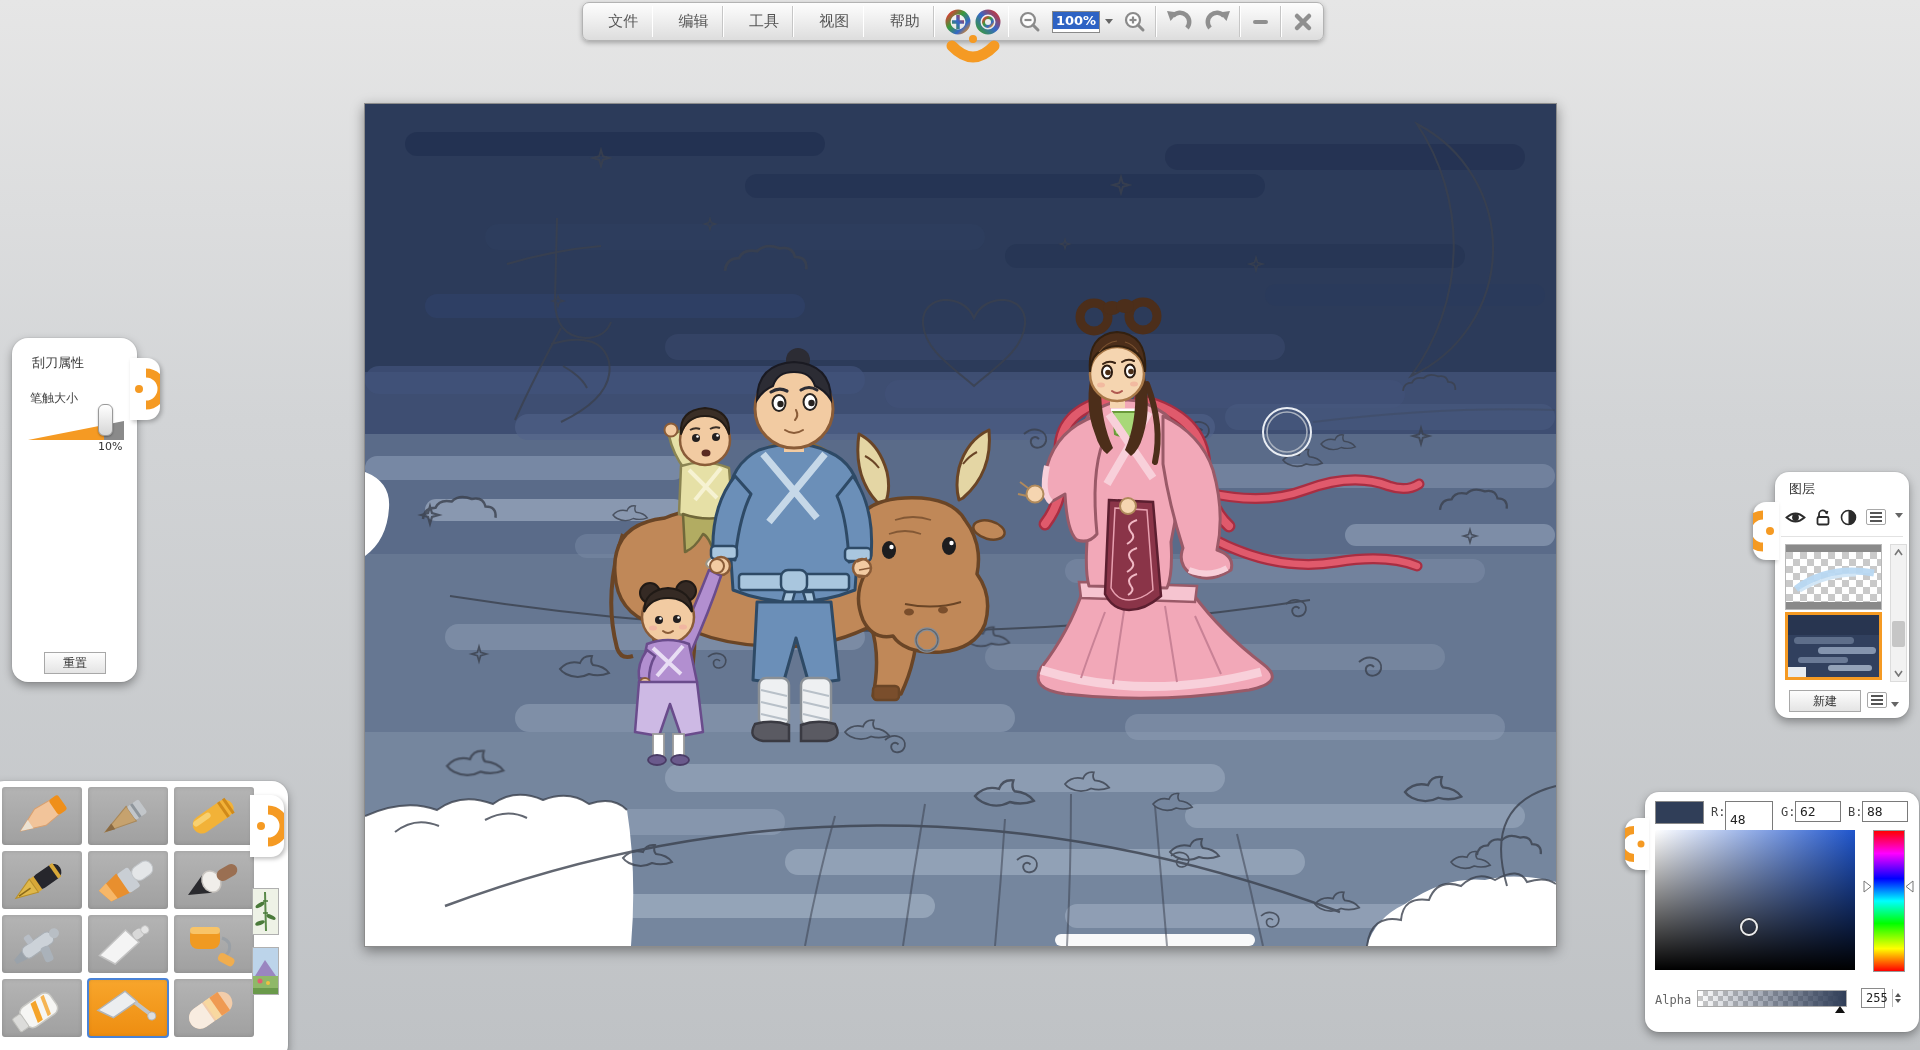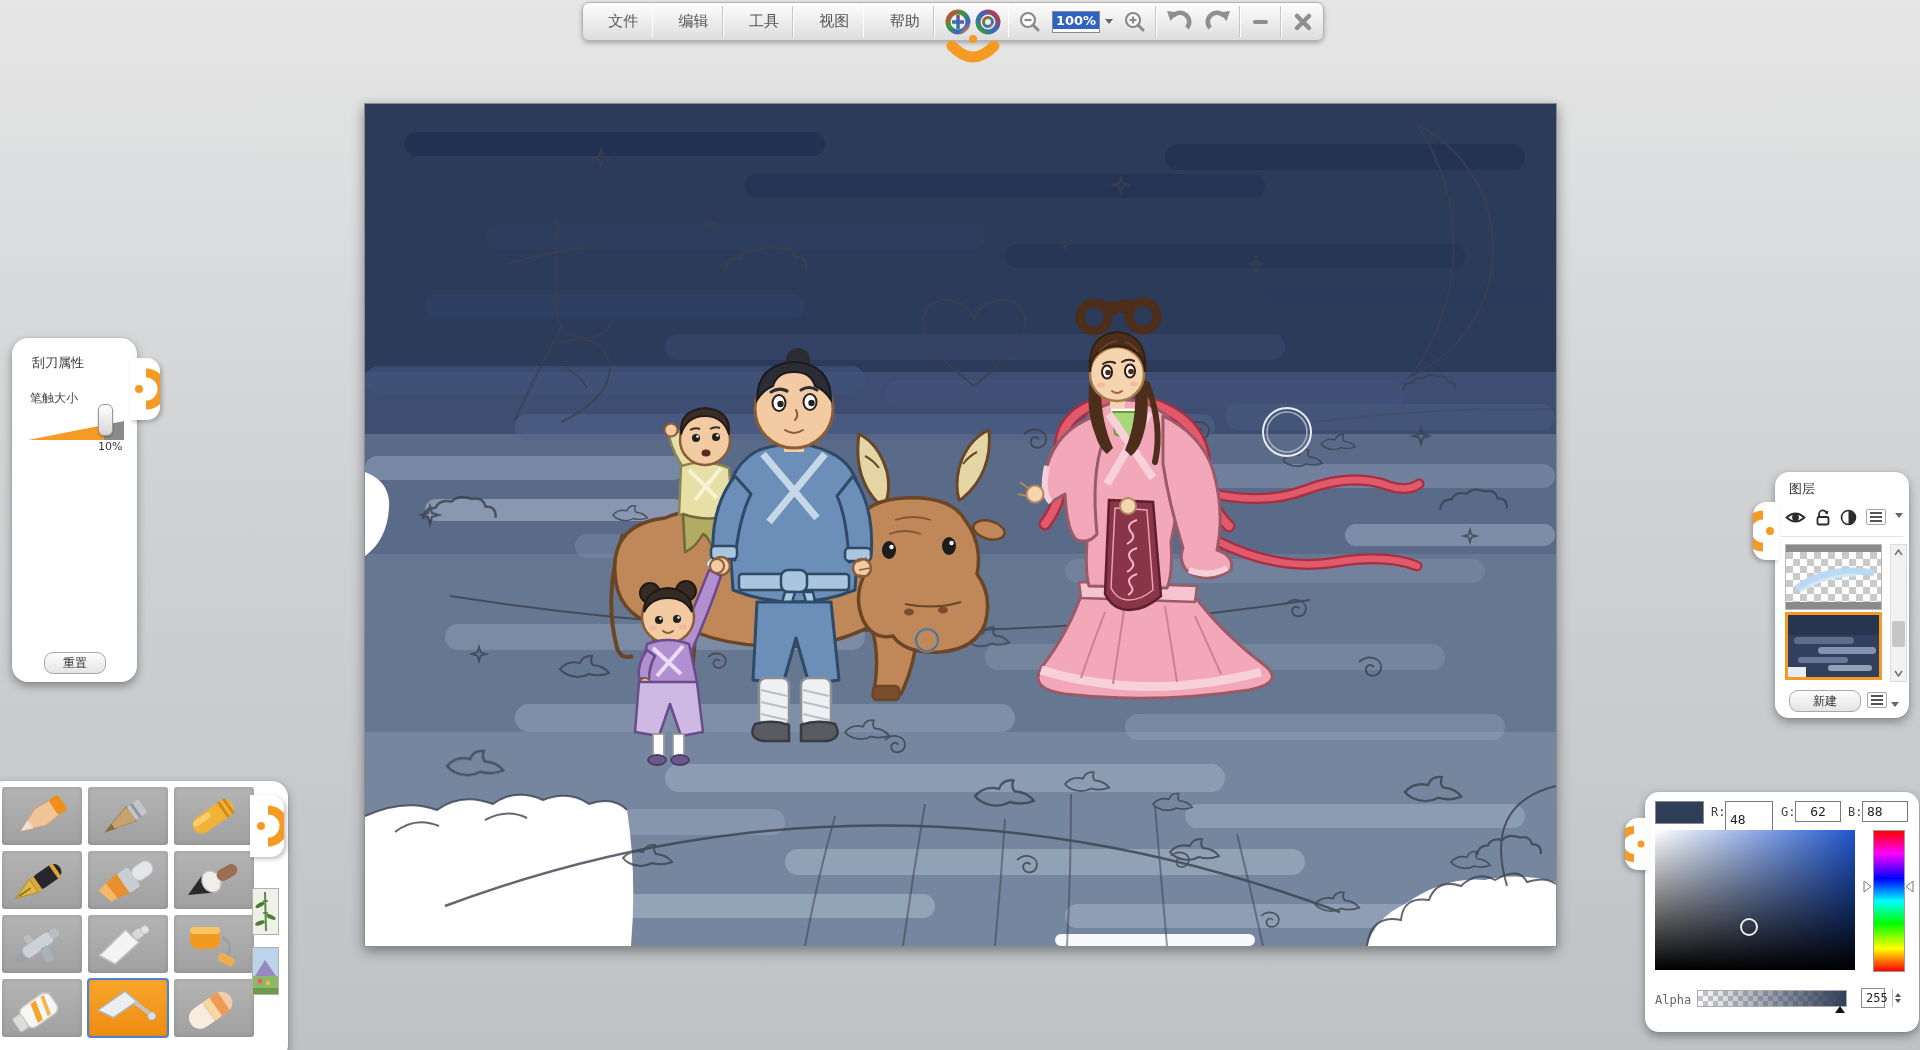--- a/index.html
+++ b/index.html
@@ -19,21 +19,21 @@
   .mascot-zone svg{position:absolute;left:8px;top:3px;overflow:visible;}
   .zoom-field-wrap{width:58px;display:flex;align-items:center;justify-content:center;}
   .zoom-field{background:#fff;border:1px solid #8a8a8a;height:20px;display:flex;align-items:flex-start;padding:0 0;}
   .zoom-field span{background:#2E63C4;color:#fff;font-size:13px;font-weight:bold;padding:1px 3px;}
   .caret{width:0;height:0;border:4px solid transparent;border-top:5px solid #666;margin-top:4px;}
   .minimize-bar{width:15px;height:4px;background:#8f8f8f;border-radius:2px;}
   
   .panel{position:absolute;background:#fff;border-radius:16px;
     box-shadow:0 4px 10px rgba(0,0,0,.35),0 0 0 1px rgba(0,0,0,.04);}
   .panel-title{font-size:13px;color:#333;}
-  .pill-btn{border:1px solid #a8a8a8;border-radius:9px;background:linear-gradient(#fdfdfd,#e4e4e4);
+  .pill-btn{border:1px solid #a8a8a8;border-radius:0;background:linear-gradient(#fdfdfd,#e4e4e4);
     font-size:12px;color:#333;display:flex;align-items:center;justify-content:center;}
   .tab-handle{position:absolute;background:#fff;box-shadow:2px 2px 4px rgba(0,0,0,.25);}
   .tab-right{border-radius:0 13px 13px 0;}
   .tab-left{border-radius:13px 0 0 13px;box-shadow:-2px 2px 4px rgba(0,0,0,.25);}
   
   .slider-handle{position:absolute;width:13px;height:30px;border-radius:6px;
     background:linear-gradient(#ffffff,#d6d6d6);border:1px solid #999;box-shadow:0 1px 2px rgba(0,0,0,.3);}
   
   .tool-grid{position:absolute;left:14px;top:6px;display:grid;
     grid-template-columns:repeat(3,80px);grid-auto-rows:58px;gap:6px;}
@@ -703,21 +703,21 @@
       <path d="M10 13 A16 16 0 0 0 10 45" fill="none" stroke="#f59a23" stroke-width="9"></path>
     </svg>
   </div>
 </div>
 
 <div class="panel" style="left:1645px;top:792px;width:274px;height:240px;border-radius:14px;">
   <div class="abs" style="left:10px;top:9px;width:47px;height:21px;background:#303E58;border:1px solid #8a8a8a;"></div>
   <span class="rgb-label abs" style="left:66px;top:13px;">R:</span>
   <input class="num-input abs" style="left: 80px; top: 9px; width: 48px; height: 36px;" value="48">
   <span class="rgb-label abs" style="left:136px;top:13px;">G:</span>
-  <input class="num-input abs" style="left: 150px; top: 9px; width: 46px; height: 21px; text-align: center;" value="62">
+  <input class="num-input abs" style="left: 150px; top: 9px; width: 46px; height: 21px;" value="62">
   <span class="rgb-label abs" style="left:203px;top:13px;">B:</span>
   <input class="num-input abs" style="left: 217px; top: 9px; width: 46px; height: 21px;" value="88">
   <div class="sv-square" style="left:10px;top:38px;width:200px;height:140px;">
     <div class="sv-cursor" style="left:85px;top:88px;"></div>
   </div>
   <div class="hue-strip" style="left:228px;top:38px;width:30px;height:140px;"></div>
   <svg class="abs" style="left:218px;top:88px;" width="9" height="13">
       <polygon points="1,1 8,6.5 1,12" fill="#fff" stroke="#777" stroke-width="1"></polygon>
     </svg>
   <svg class="abs" style="left:260px;top:88px;" width="9" height="13">

